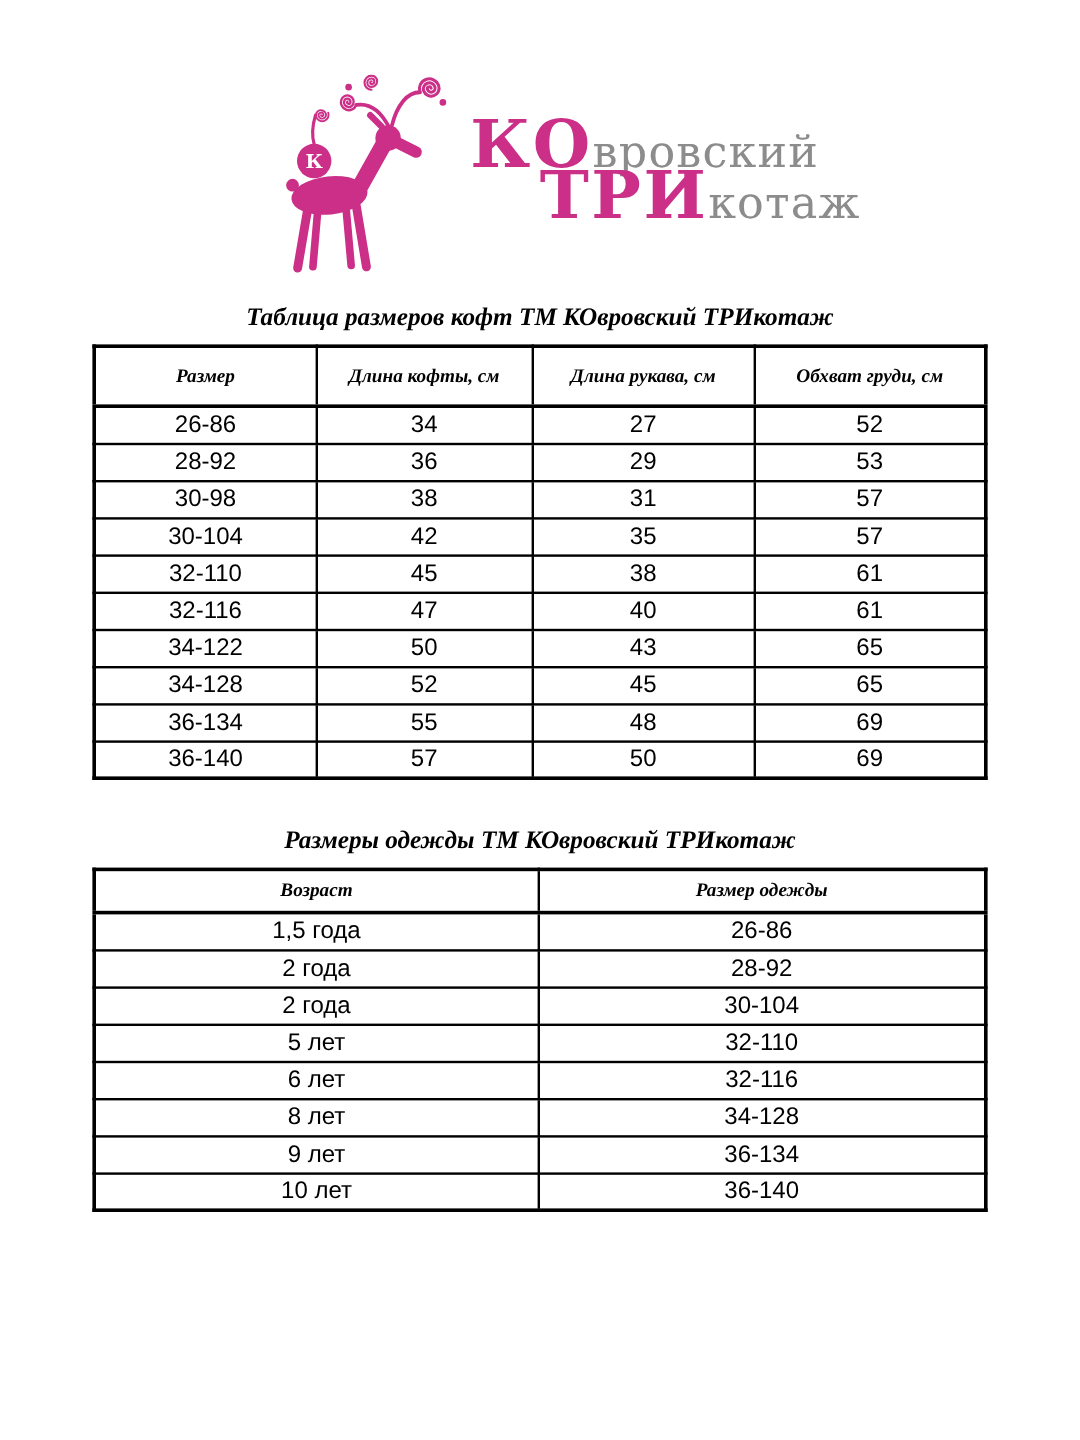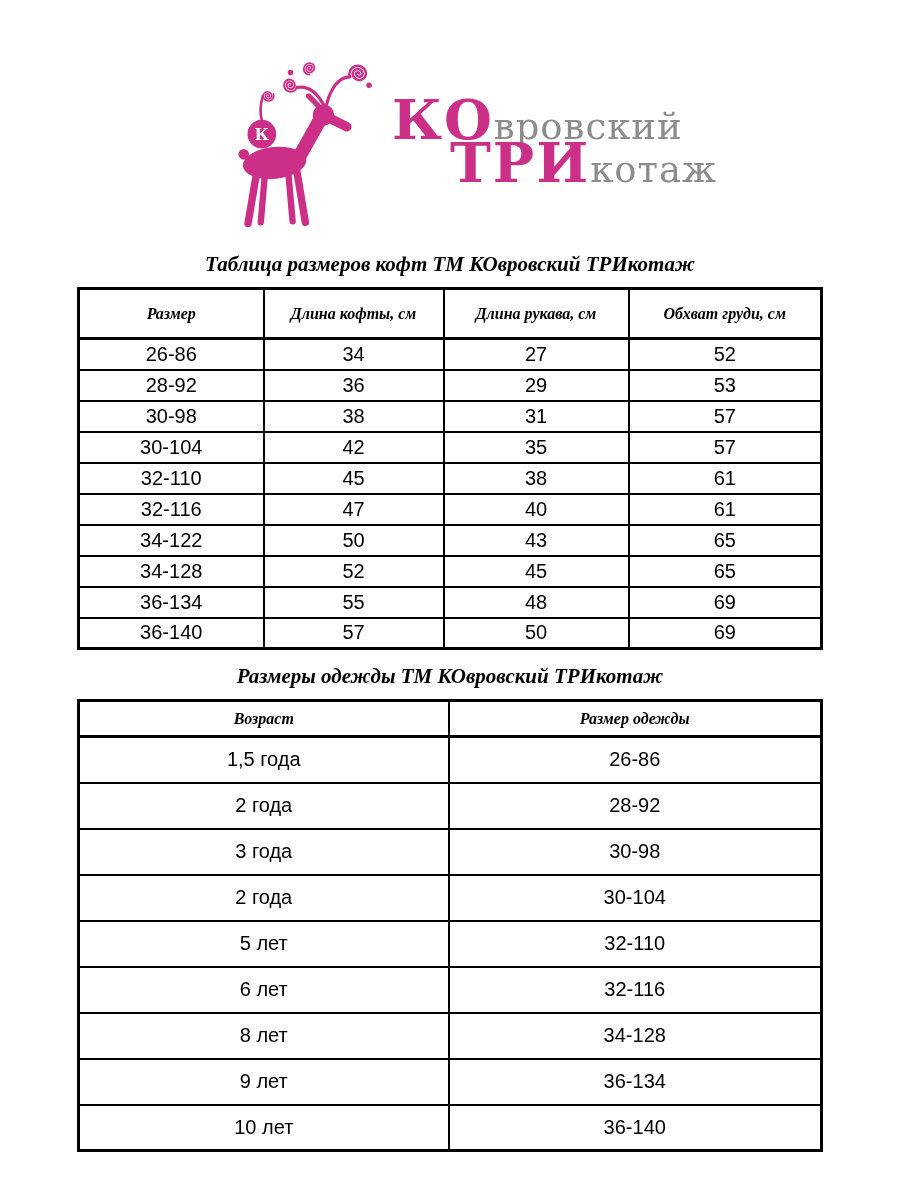--- a/index.html
+++ b/index.html
@@ -45,21 +45,21 @@
   
   .table-title{
     text-align:center;
     font-family:"Liberation Serif",serif;
     font-style:italic;
     font-weight:700;
     font-size:21px;
     color:#000;
   }
   .title1{margin-top:14px;}
-  .title2{margin-top:14px;}
+  .title2{margin-top:38px;}
 
   
   table{border-collapse:collapse;margin:10px auto 0;background:#fff;border:3px solid #000;table-layout:fixed;}
   th,td{border:2px solid #000;text-align:center;vertical-align:middle;}
   thead th{
     font-family:"Liberation Serif",serif;
     font-style:italic;
     font-weight:700;
     font-size:16px;
     border-bottom:3px solid #000;
@@ -67,21 +67,21 @@
   td{
     font-family:"Liberation Sans",sans-serif;
     font-size:20px;
     font-weight:400;
   }
   .t1{width:743px;}
   .t1 thead th{height:50px;}
   .t1 td{height:31px;}
   .t2{width:743px;}
   .t2 thead th{height:36px;margin-top:12px;}
-  .t2 td{height:46px;}
+  .t2 td{height:31px;}
 </style>
 </head>
 <body>
 
 <div class="page">
 
   <header class="logo-wrap">
     <svg class="deer-svg" viewBox="0 0 172 162" aria-hidden="true">
 
       <g class="lg-stroke" stroke-width="3">
@@ -224,24 +224,20 @@
     <tbody id="t2body">
         <tr>
           <td>1,5 года</td>
           <td>26-86</td>
         </tr>
         <tr>
           <td>2 года</td>
           <td>28-92</td>
         </tr>
         <tr>
-          <td>3 года</td>
-          <td>30-98</td>
-        </tr>
-        <tr>
           <td>2 года</td>
           <td>30-104</td>
         </tr>
         <tr>
           <td>5 лет</td>
           <td>32-110</td>
         </tr>
         <tr>
           <td>6 лет</td>
           <td>32-116</td>

